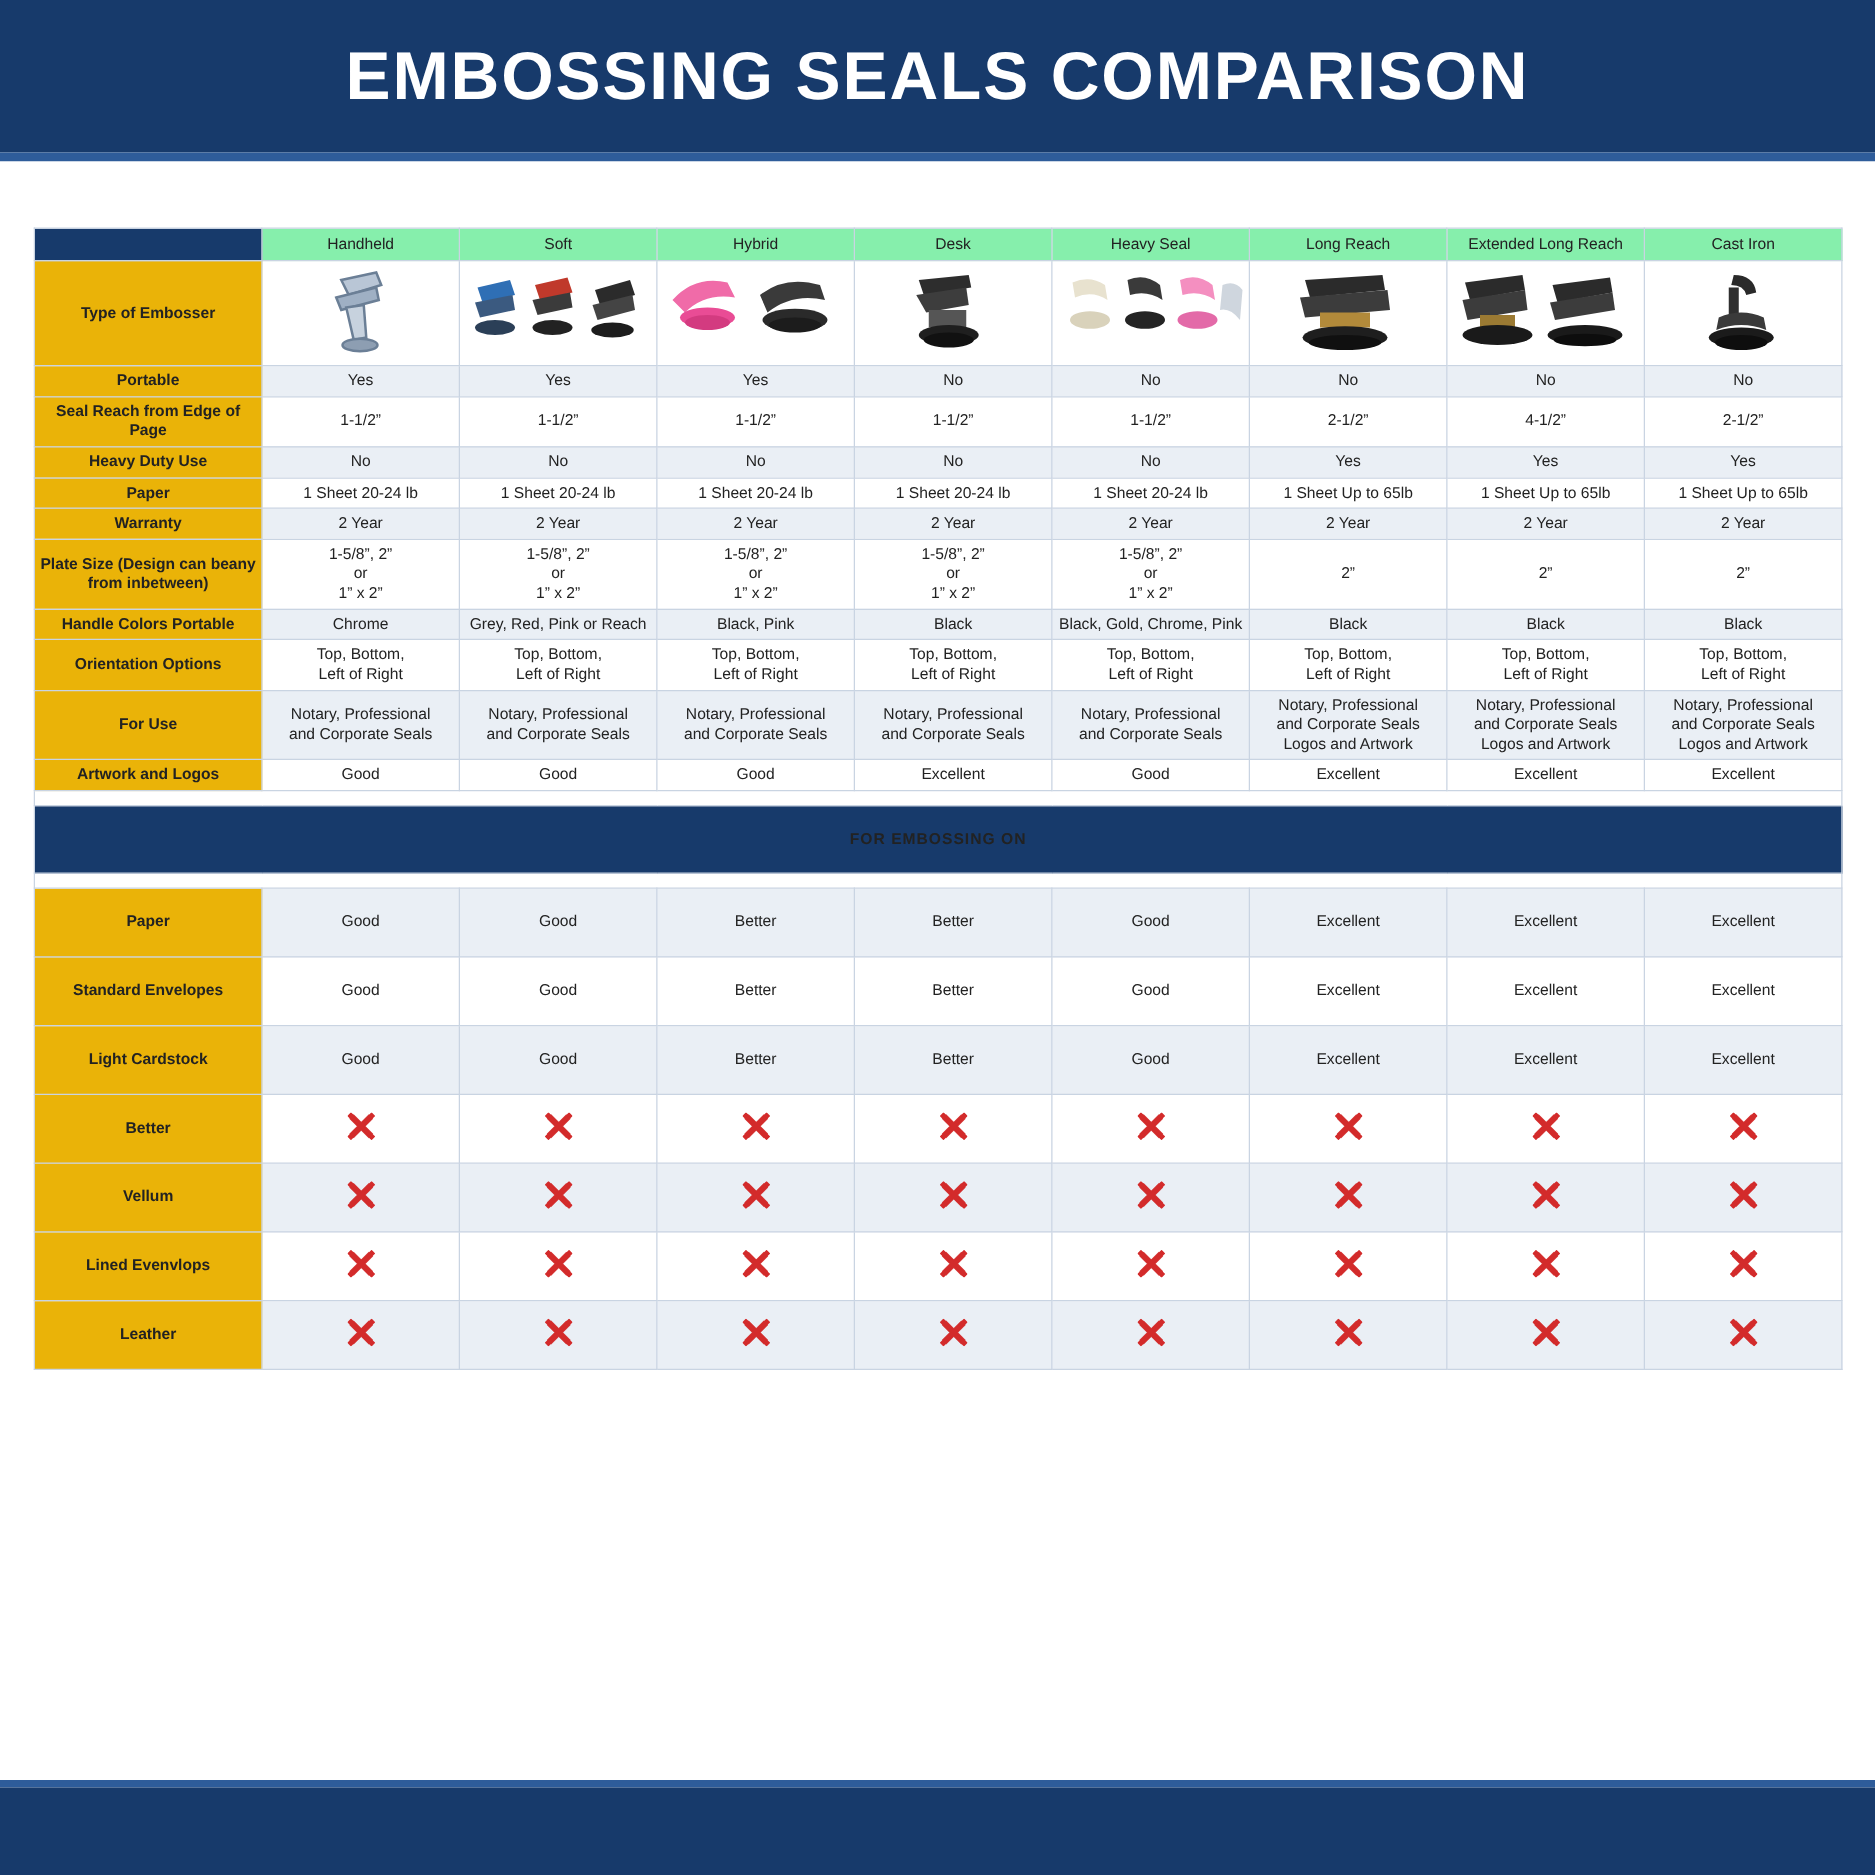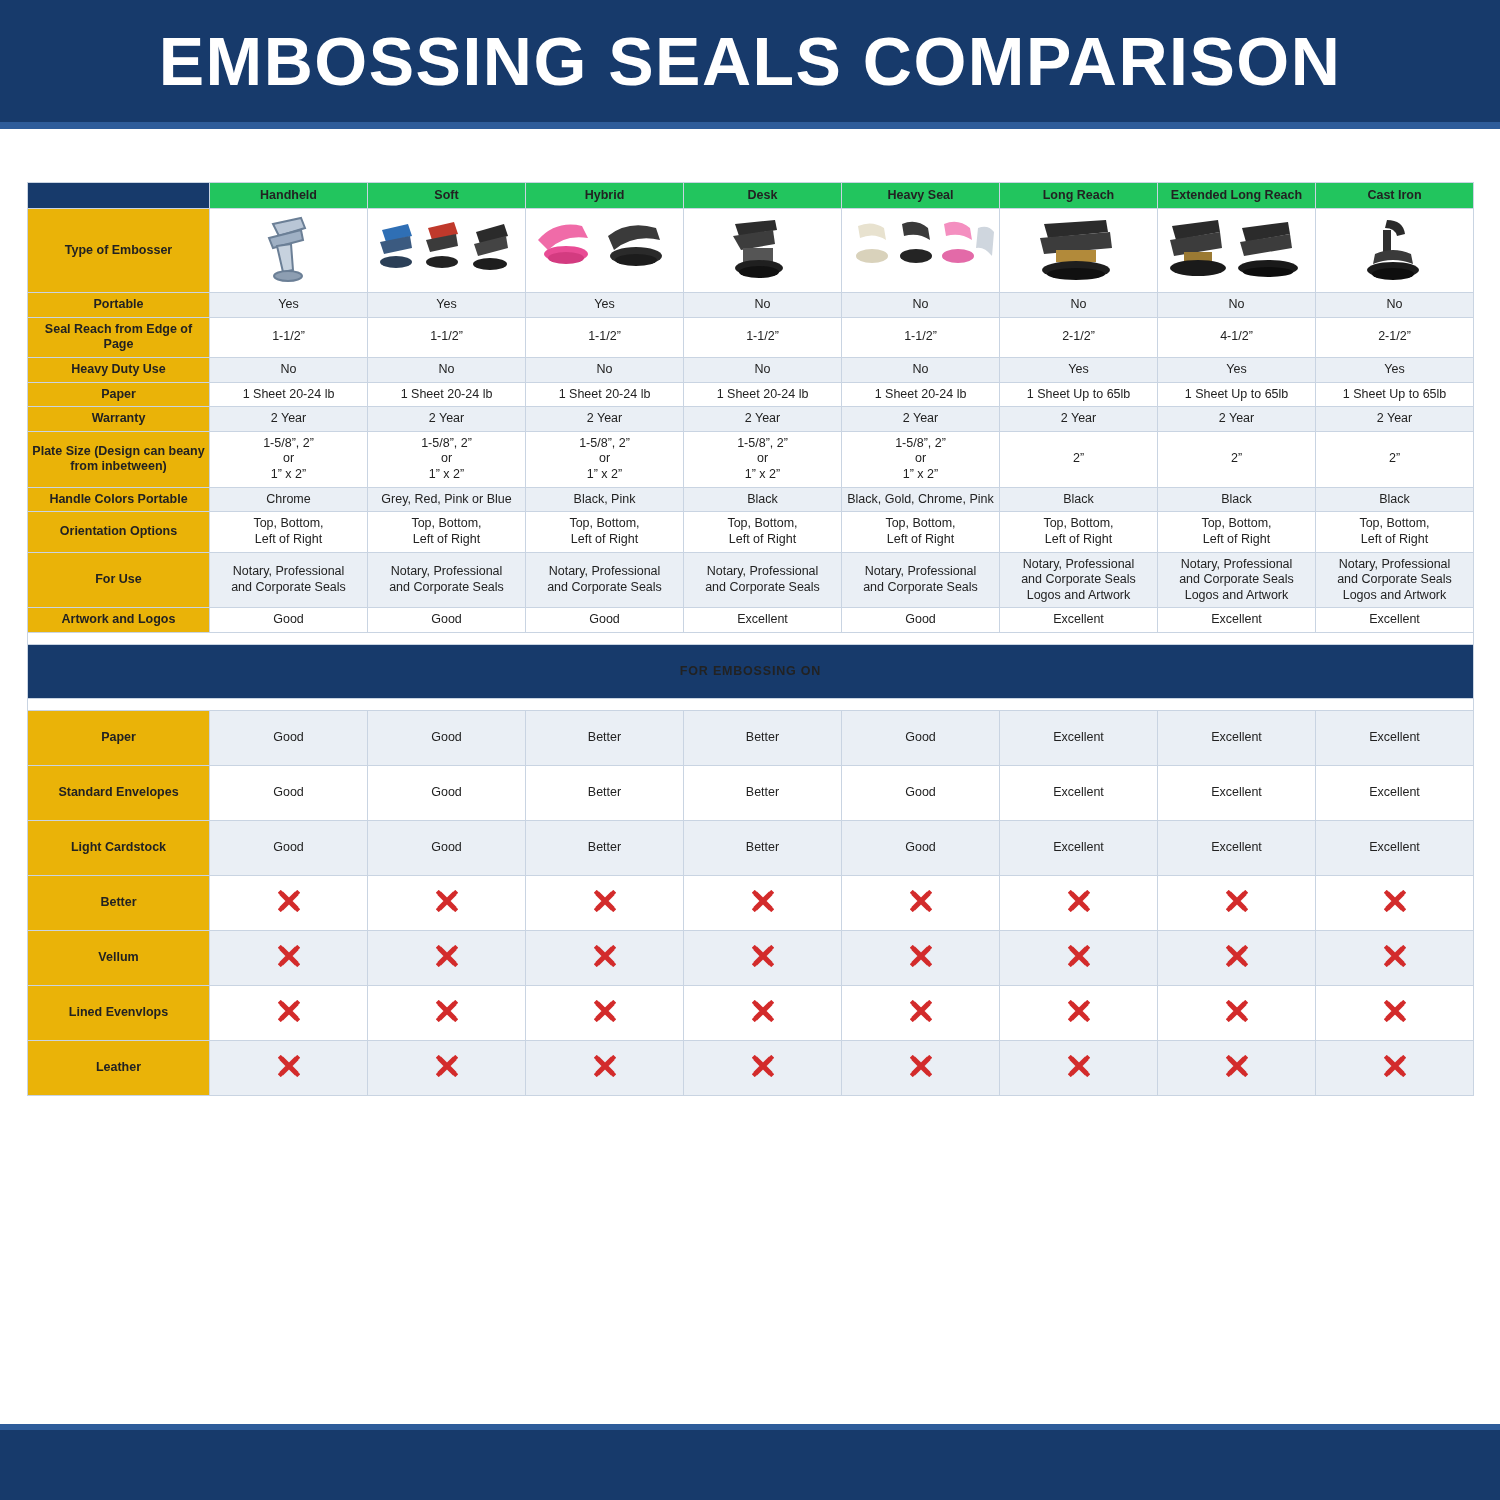--- a/index.html
+++ b/index.html
@@ -20,21 +20,21 @@
     position: absolute;
     left: 0; top: 0;
     width: 1500px; height: 122px;
     background: #173a6b;
     display: flex;
     align-items: center;
     justify-content: center;
   }
   .banner-title {
     color: #ffffff;
-    font-size: 68px;
+    font-size: 54px;
     font-weight: bold;
     letter-spacing: 1.5px;
     white-space: nowrap;
   }
   .banner-rule {
     position: absolute;
     left: 0; top: 122px;
     width: 1500px; height: 7px;
     background: #2e5c9a;
   }
@@ -72,24 +72,24 @@
     line-height: 1.25;
   }
   col.rowlabel { width: 182px; }
   col.datacol  { width: 158px; }
 
   th.rowlabel-head {
     background: #173a6b;
     border: 1px solid #173a6b;
   }
   th.colhead {
-    background: #22c55e;
+    background: #86efac;
     color: #1b2c44;
     font-size: 13px;
-    font-weight: bold;
+    font-weight: normal;
     height: 26px;
     padding: 4px 2px;
     border: 1px solid #c9d4e2;
   }
   td.rowlabel {
     background: #eab308;
     color: #ffffff;
     font-size: 13px;
     font-weight: bold;
     text-align: left;
@@ -332,21 +332,21 @@
             <td class="data">1-5/8”, 2”<br>or<br>1” x 2”</td>
             <td class="data">1-5/8”, 2”<br>or<br>1” x 2”</td>
             <td class="data">1-5/8”, 2”<br>or<br>1” x 2”</td>
             <td class="data">2”</td>
             <td class="data">2”</td>
             <td class="data">2”</td>
           </tr>
           <tr class="alt">
             <td class="rowlabel">Handle Colors Portable</td>
             <td class="data">Chrome</td>
-            <td class="data">Grey, Red, Pink or Blue</td>
+            <td class="data">Grey, Red, Pink or Reach</td>
             <td class="data">Black, Pink</td>
             <td class="data">Black</td>
             <td class="data">Black, Gold, Chrome, Pink</td>
             <td class="data">Black</td>
             <td class="data">Black</td>
             <td class="data">Black</td>
           </tr>
           <tr class="reg">
             <td class="rowlabel">Orientation Options</td>
             <td class="data">Top, Bottom,<br>Left of Right</td>

